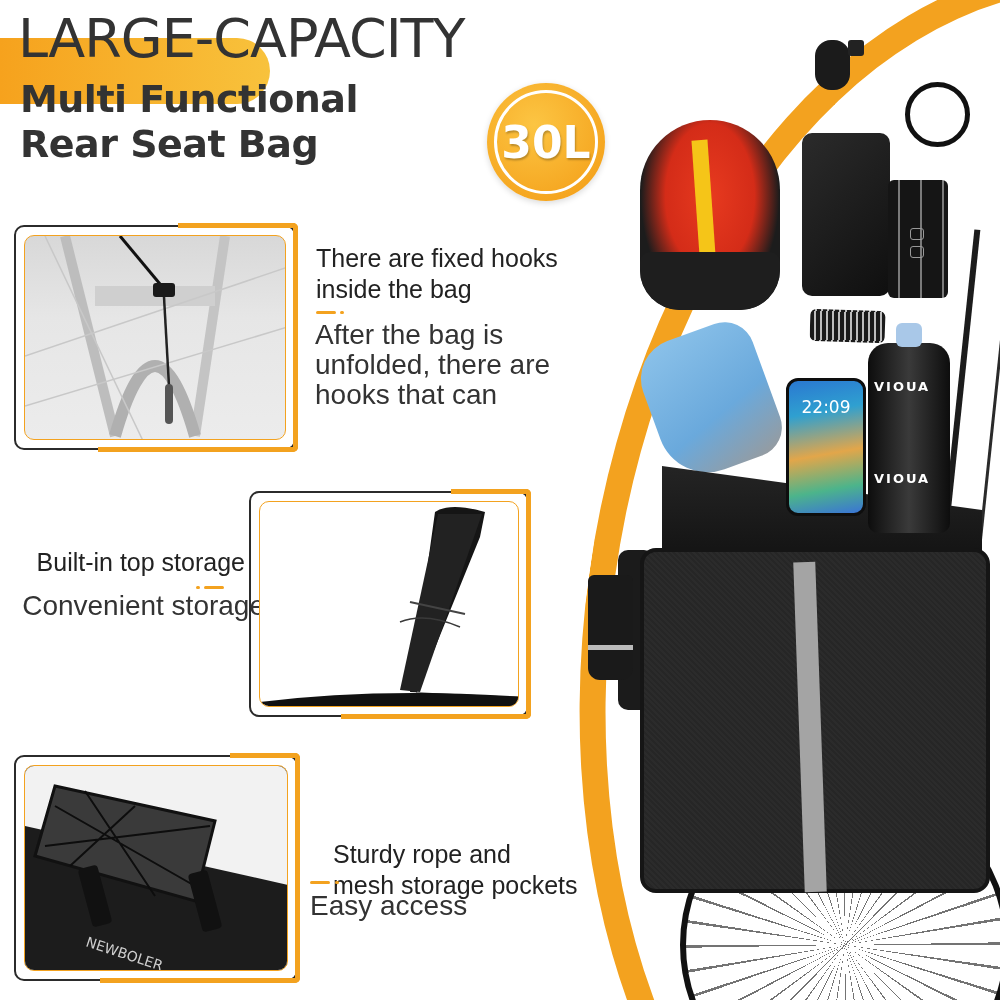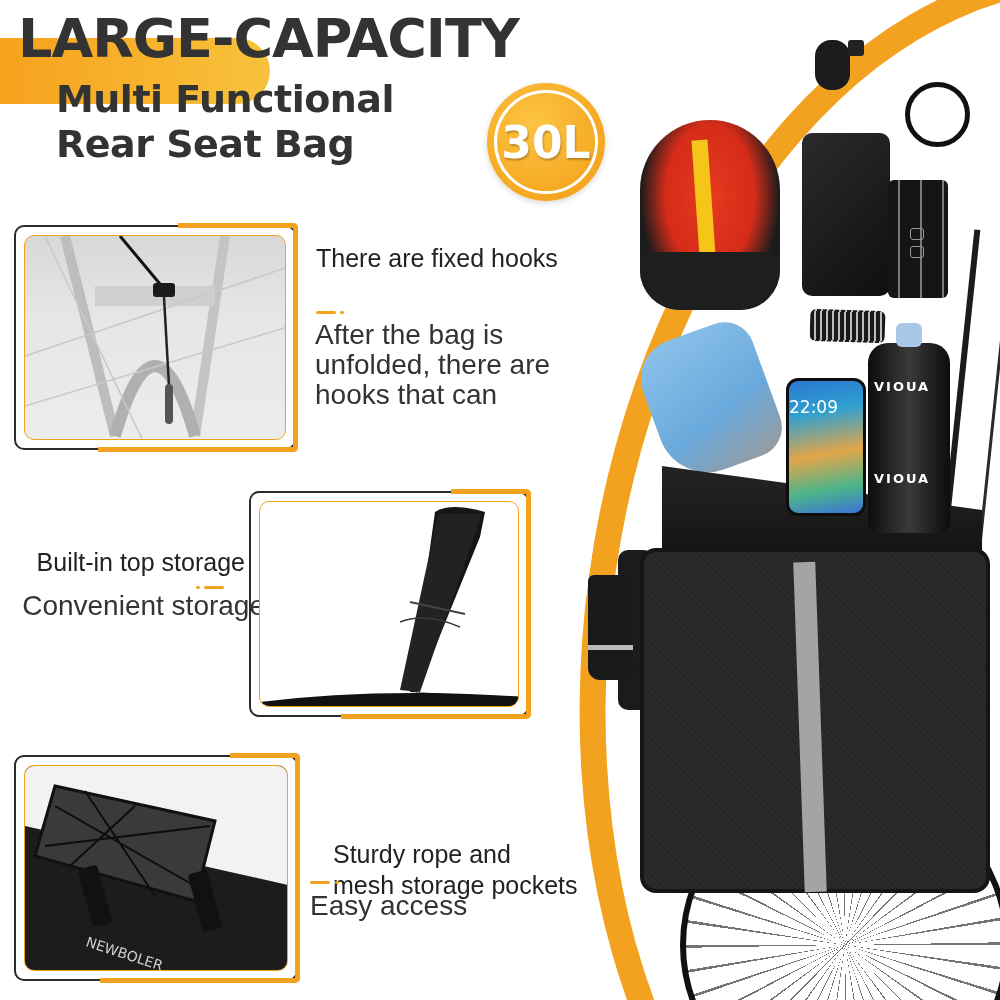--- a/index.html
+++ b/index.html
@@ -7,26 +7,26 @@
   body { position: relative; font-family: "Liberation Sans", sans-serif; color: #2b2b2b; }
 
   
   .title-swoosh {
     position: absolute; left: 0; top: 38px; width: 270px; height: 66px;
     background: linear-gradient(90deg, #f6a21d 0%, #f8c23c 100%);
     border-radius: 0 40px 40px 0;
   }
   .title-main {
     position: absolute; left: 18px; top: 12px;
-    font-family: "DejaVu Sans", sans-serif; font-weight: bold;
+    font-family: "DejaVu Sans", sans-serif; font-weight: normal;
     font-size: 54px; letter-spacing: -1px; color: #333333; line-height: 1;
   }
   .title-sub {
     position: absolute; left: 20px; font-family: "DejaVu Sans", sans-serif;
-    font-weight: bold; font-size: 38px; color: #333333; line-height: 1; letter-spacing: -0.5px; margin-left: 36px;
+    font-weight: bold; font-size: 38px; color: #333333; line-height: 1; letter-spacing: -0.5px;
   }
   .title-sub.l1 { top: 80px; }
   .title-sub.l2 { top: 125px; }
 
   .badge-30l {
     position: absolute; left: 487px; top: 83px; width: 118px; height: 118px;
     border-radius: 50%;
     background: radial-gradient(circle at 40% 35%, #fcc543 0%, #f5a51f 75%, #eb9412 100%);
     box-shadow: 0 2px 6px rgba(0,0,0,0.15);
   }
@@ -123,21 +123,21 @@
   .powerbank { left: 802px; top: 133px; width: 88px; height: 163px; background: linear-gradient(135deg, #2b2b2b, #0f0f0f); border-radius: 10px; }
   .bikelight { left: 888px; top: 180px; width: 60px; height: 118px; background: repeating-linear-gradient(90deg, #151515 0 10px, #7a7a7a 10px 12px, #151515 12px 22px); border-radius: 6px; }
   .bikelight .btn { position: absolute; left: 22px; width: 14px; height: 12px; border: 1.5px solid #999; border-radius: 3px; }
   .multitool { left: 810px; top: 310px; width: 75px; height: 32px; background: repeating-linear-gradient(90deg, #1a1a1a 0 4px, #bdbdbd 4px 6px); border-radius: 6px; transform: rotate(2deg); }
   .glove { left: 650px; top: 330px; width: 120px; height: 140px; background: linear-gradient(160deg, #8dc3ea 0%, #6aa9dc 60%, #9a9a9a 100%); border-radius: 40px 30px 30px 50px; transform: rotate(-20deg); }
   .phone {
     left: 786px; top: 378px; width: 80px; height: 138px; border-radius: 12px;
     border: 3px solid #0e0e0e;
     background: linear-gradient(170deg, #2a78d1 0%, #2fa0d0 25%, #e2a64a 55%, #4cb48b 80%, #3a74d6 100%);
   }
-  .phone .time { position: absolute; left: 0; right: 0; top: 16px; font-size: 17px; color: #fff; font-family: "DejaVu Sans", sans-serif; }
+  .phone .time { position: absolute; left: 0; right: 0; top: 16px; text-align: center; font-size: 17px; color: #fff; font-family: "DejaVu Sans", sans-serif; }
   .bottle { left: 868px; top: 343px; width: 82px; height: 190px; background: linear-gradient(90deg, #0d0d0d, #3a3a3a 50%, #0d0d0d); border-radius: 20px 20px 10px 10px; padding-left: 40px; }
   .bottle .cap { position: absolute; left: 28px; top: -20px; width: 26px; height: 24px; background: #a9c8e8; border-radius: 6px; }
   .bottle .brand { position: absolute; left: 6px; top: 36px; font-size: 13px; font-weight: bold; color: #fff; letter-spacing: 2px; font-family: "DejaVu Sans", sans-serif; }
   .bottle .brand2 { position: absolute; left: 6px; top: 128px; font-size: 13px; font-weight: bold; color: #fff; letter-spacing: 2px; font-family: "DejaVu Sans", sans-serif; }
 
   .bag-top {
     left: 662px; top: 455px; width: 320px; height: 110px;
     background: linear-gradient(180deg, #262626, #121212);
     clip-path: polygon(0 10%, 100% 50%, 100% 100%, 0 100%);
   }
@@ -185,20 +185,21 @@
       <line x1="20" y1="0" x2="120" y2="209" stroke="#c8c8c8" stroke-width="1.5"></line>
       <line x1="95" y1="0" x2="145" y2="60" stroke="#111" stroke-width="3"></line>
       <rect x="128" y="47" width="22" height="14" rx="3" fill="#1a1a1a"></rect>
       <line x1="139" y1="61" x2="144" y2="150" stroke="#222" stroke-width="2.5"></line>
       <rect x="140" y="148" width="8" height="40" rx="4" fill="#555"></rect>
     </svg>
   </div>
 </div>
 <div class="ftitle t1-title">
   <div>There are fixed hooks</div>
+  <div>inside the bag</div>
 </div>
 <div class="divider t1-div">
     <span class="bar"></span>
     <span class="dot"></span>
   </div>
 <div class="fbody t1-body">
   <div>After the bag is</div>
   <div>unfolded, there are</div>
   <div>hooks that can</div>
 </div>

